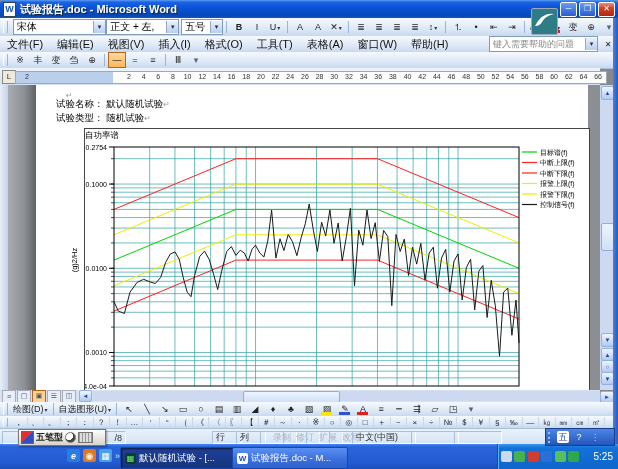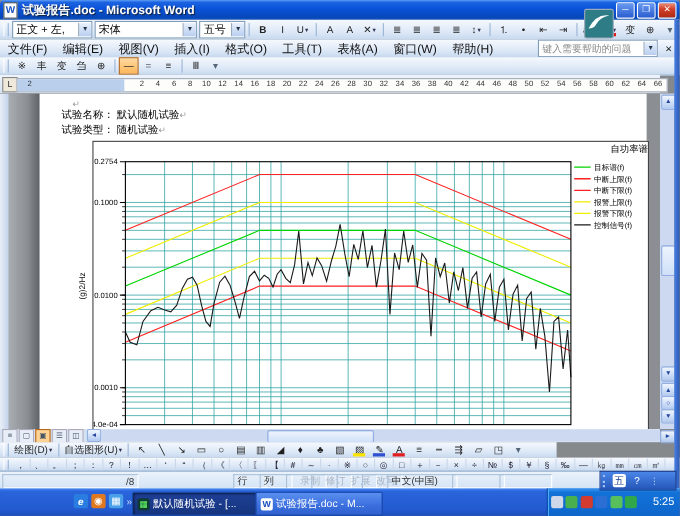--- a/index.html
+++ b/index.html
@@ -42,21 +42,21 @@
   
   .docarea{left:0;top:85px;width:600px;height:305px;background:#85898c;overflow:hidden;}
   .lframe{left:0;top:0;width:8px;height:305px;background:linear-gradient(90deg,#e8eef8,#c2d2ea);}
   .graybar{left:8px;top:0;width:28px;height:305px;background:linear-gradient(90deg,#a9adb1,#8b8f93 60%,#5f6266);}
   .page{left:36px;top:0;width:552px;height:305px;background:#fff;}
   .rgray{left:588px;top:0;width:12px;height:305px;background:#8b8f93;}
   .docline{position:absolute;font-size:9.5px;color:#000;white-space:nowrap;}
   .pilcrow{color:#999;font-size:8px;}
   
   .chart-object{left:84px;top:128px;width:504px;height:262px;background:#fff;border:1px solid #444;}
-  .chart-title{position:absolute;left:0;top:1px;width:100%;text-align:right;font-size:8.5px;color:#000;}
+  .chart-title{position:absolute;left:0;top:1px;width:100%;text-align:left;font-size:8.5px;color:#000;}
   .ylab{left:40px;top:255px;width:70px;height:10px;transform:rotate(-90deg);font-size:7.5px;
     color:#000;text-align:center;}
   
   .sb{background:#cdd9f1;}
   .sbtn{background:linear-gradient(180deg,#f0f6ff,#cadbf6 60%,#b2c9ee);border:1px solid #93b0e0;
     border-radius:2px;color:#23459c;font-size:6px;display:flex;align-items:center;justify-content:center;}
   .sthumb{background:linear-gradient(180deg,#eef4fe,#cfe0f8);border:1px solid #90ace0;border-radius:2px;}
   .viewbtn{width:12px;height:11px;display:inline-flex;align-items:center;justify-content:center;
     font-size:7px;color:#456;border:1px solid #aab;background:#e8eef8;margin-right:1px;}
   .viewbtn.pressed{background:#ffd394;border:1px solid #b5661d;}
@@ -111,26 +111,26 @@
     <span class="ttl">试验报告.doc - Microsoft Word</span>
     <span style="margin-left:auto;display:flex;padding-right:3px;">
       <span class="winbtn">─</span>
       <span class="winbtn">❐</span>
       <span class="winbtn close">✕</span>
     </span>
   </div>
 
   <div class="abs bar" style="left:0;top:18px;width:618px;height:18px;display:flex;align-items:center;">
     <span class="grip"></span>
+    <span class="combo" style="width:96px;margin-left:2px;">
+      <span>宋体</span>
+        <span class="ca">▾</span>
+    </span>
     <span class="combo" style="width:74px;">
       <span style="overflow:hidden;">正文 + 左,</span>
-        <span class="ca">▾</span>
-    </span>
-    <span class="combo" style="width:96px;margin-left:2px;">
-      <span>宋体</span>
         <span class="ca">▾</span>
     </span>
     <span class="combo" style="width:40px;margin-left:2px;">
       <span>五号</span>
         <span class="ca">▾</span>
     </span>
     <span class="vsep"></span>
     <span id="fmt-buttons" style="display:flex;align-items:center;">
         <span class="tbtn" style="position: relative;">
           <span style="font-weight: bold;">B</span>
@@ -401,21 +401,21 @@
 
   <div class="abs sb" style="left:600px;top:85px;width:13px;height:305px;">
     <div class="abs sbtn" style="left:1px;top:1px;width:11px;height:12px;">▲</div>
     <div class="abs sthumb" style="left:1px;top:138px;width:11px;height:26px;"></div>
     <div class="abs sbtn" style="left:1px;top:248px;width:11px;height:12px;">▼</div>
     <div class="abs sbtn" style="left:1px;top:263px;width:11px;height:11px;">▲</div>
     <div class="abs sbtn" style="left:1px;top:275px;width:11px;height:11px;">○</div>
     <div class="abs sbtn" style="left:1px;top:287px;width:11px;height:11px;">▼</div>
   </div>
 
-  <div class="abs bar" style="left:0;top:402px;width:506px;height:14px;display:flex;align-items:center;">
+  <div class="abs bar" style="left:0;top:402px;width:618px;height:14px;display:flex;align-items:center;">
     <span class="grip"></span>
     <span class="tbtn dd" style="font-size:9px;">绘图(D)</span>
     <span class="vsep"></span>
     <span class="tbtn dd" style="font-size:9px;">自选图形(U)</span>
     <span class="vsep"></span>
     <span id="draw-icons" style="display:flex;align-items:center;">
         <span class="tbtn" style="position: relative;">
           <span>↖</span>
         </span>
         <span class="tbtn" style="position: relative;">
@@ -527,20 +527,27 @@
       <div class="seg" style="left: 236px; width: 22px;">列</div>
       <div class="seg off" style="left: 260px; width: 20px;">录制</div>
       <div class="seg off" style="left: 283px; width: 20px;">修订</div>
       <div class="seg off" style="left: 306px; width: 20px;">扩展</div>
       <div class="seg off" style="left: 329px; width: 20px;">改写</div>
       <div class="seg" style="left: 352px; width: 56px;">中文(中国)</div>
       <div class="seg" style="left: 411px; width: 40px;"></div>
       <div class="seg" style="left: 454px; width: 40px;"></div>
     </div>
 
+  <div class="abs imebar">
+    <span style="width:11px;height:11px;margin-left:2px;background:linear-gradient(135deg,#e03030 50%,#3050c0 50%);border:1px solid #666;"></span>
+    <span style="font-size:9px;font-weight:bold;color:#222;margin:0 2px;">五笔型</span>
+    <span style="width:9px;height:9px;border-radius:50%;background:radial-gradient(circle at 35% 35%,#fff 45%,#444 46%);border:1px solid #777;"></span>
+    <span style="width:13px;height:9px;margin-left:2px;background:#ddd;border:1px solid #777;
+                 background-image:repeating-linear-gradient(90deg,#999 0 1px,transparent 1px 3px);"></span>
+  </div>
 
   <div class="abs langbar">
     <span style="width:4px;height:11px;margin-left:2px;border-left:2px dotted #9ec0f8;"></span>
     <span style="width:12px;height:12px;background:#fff;color:#1a3c90;font-size:9px;text-align:center;line-height:12px;margin-left:3px;border-radius:2px;">五</span>
     <span style="width:12px;height:12px;font-size:9px;text-align:center;line-height:12px;margin-left:4px;">?</span>
     <span style="margin-left:6px;color:#cfe0ff;font-size:8px;">⋮</span>
   </div>
 
   <div class="abs rframe"></div>
 

